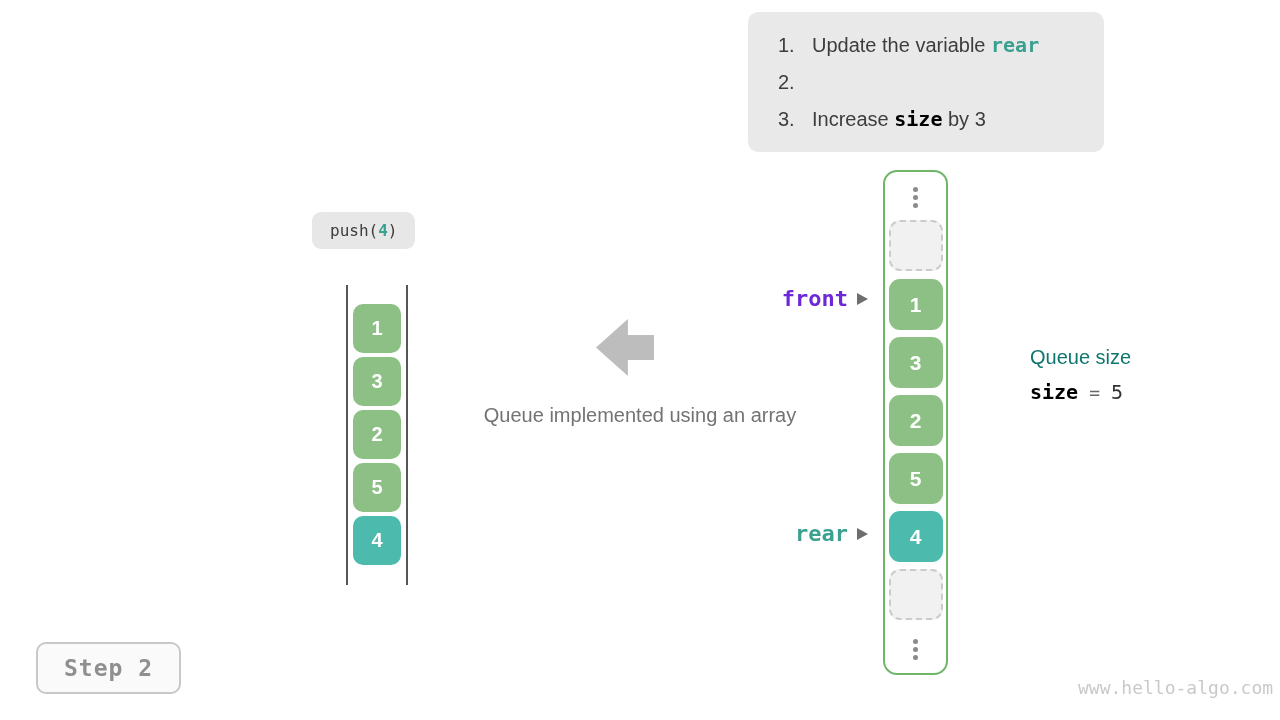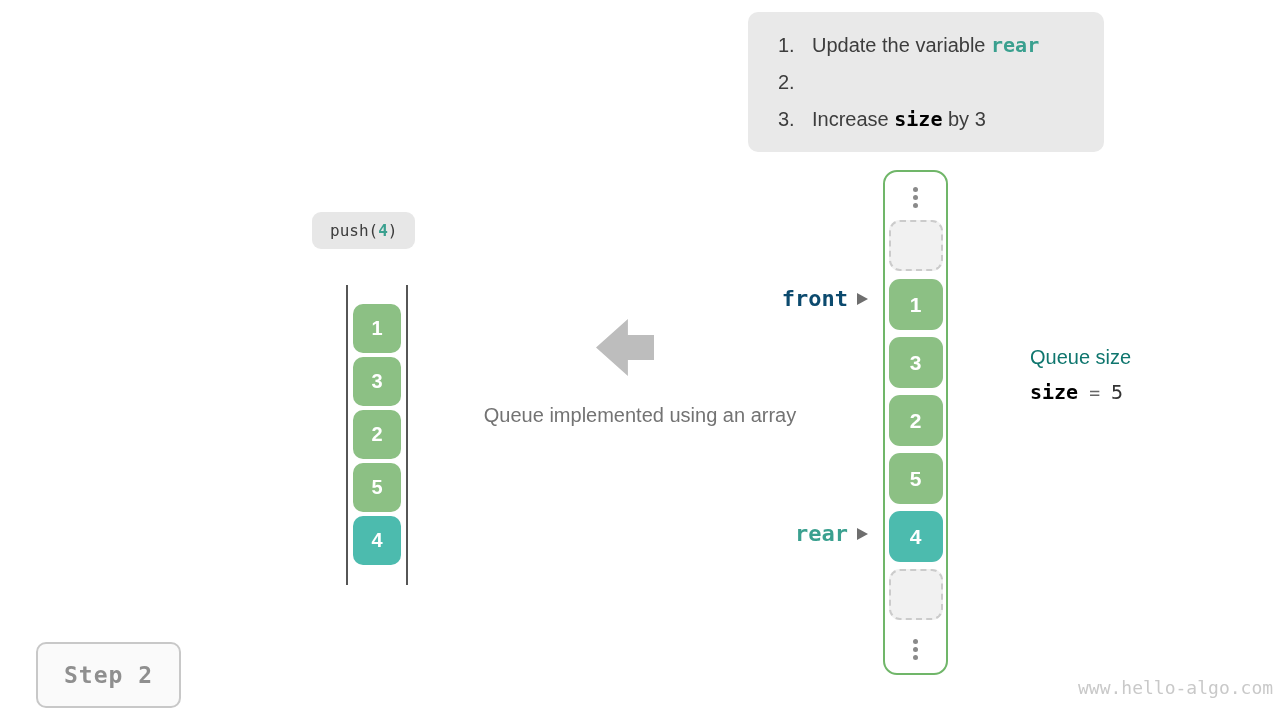--- a/index.html
+++ b/index.html
@@ -69,39 +69,39 @@
     align-items:center; justify-content:center; color:#fff; font-weight:bold; font-size:21px;
   }
   .acell.dashed { background:#F1F1F1; border:2px dashed #CBCBCB; }
   .acell.dashed.first { margin-top:3px; margin-bottom:1px; }
 
   
   .pointer-label {
     position:absolute; right:412px; display:flex; align-items:center; gap:9px;
     font-family:"DejaVu Sans Mono", monospace; font-weight:bold; font-size:22px;
   }
-  .pointer-label.front { top:286px; color:#0c4a6e; }
+  .pointer-label.front { top:286px; color:#6d28d9; }
   .pointer-label.rear  { top:521px; color:#3AA08F; }
   .tri-right {
     width:0; height:0; border-left:11px solid #6E6E6E;
     border-top:6px solid transparent; border-bottom:6px solid transparent;
   }
 
   
   .size-info { position:absolute; left:1030px; top:343px; }
   .size-title { color:#0f766e; font-size:20px; line-height:28px; }
   .size-line { margin-top:9px; display:flex; align-items:center; gap:11px;
     font-family:"DejaVu Sans Mono", monospace; font-size:20px; }
   .size-eq { color:#666666; font-size:18px; }
   .size-val { color:#333333; }
 
   
   .step-badge {
     position:absolute; left:36px; top:642px; background:#FAFAFA;
-    border:2px solid #C8C8C8; border-radius:10px; padding:18px 26px;
+    border:2px solid #C8C8C8; border-radius:10px; padding:11px 26px;
     font-family:"DejaVu Sans Mono", monospace; font-weight:bold;
     font-size:23px; color:#8F8F8F; letter-spacing:1px;
   }
 
   
   .watermark {
     position:absolute; left:1078px; top:677px;
     font-family:"DejaVu Sans Mono", monospace; font-size:18px; color:#C9C9C9;
   }
 </style>

